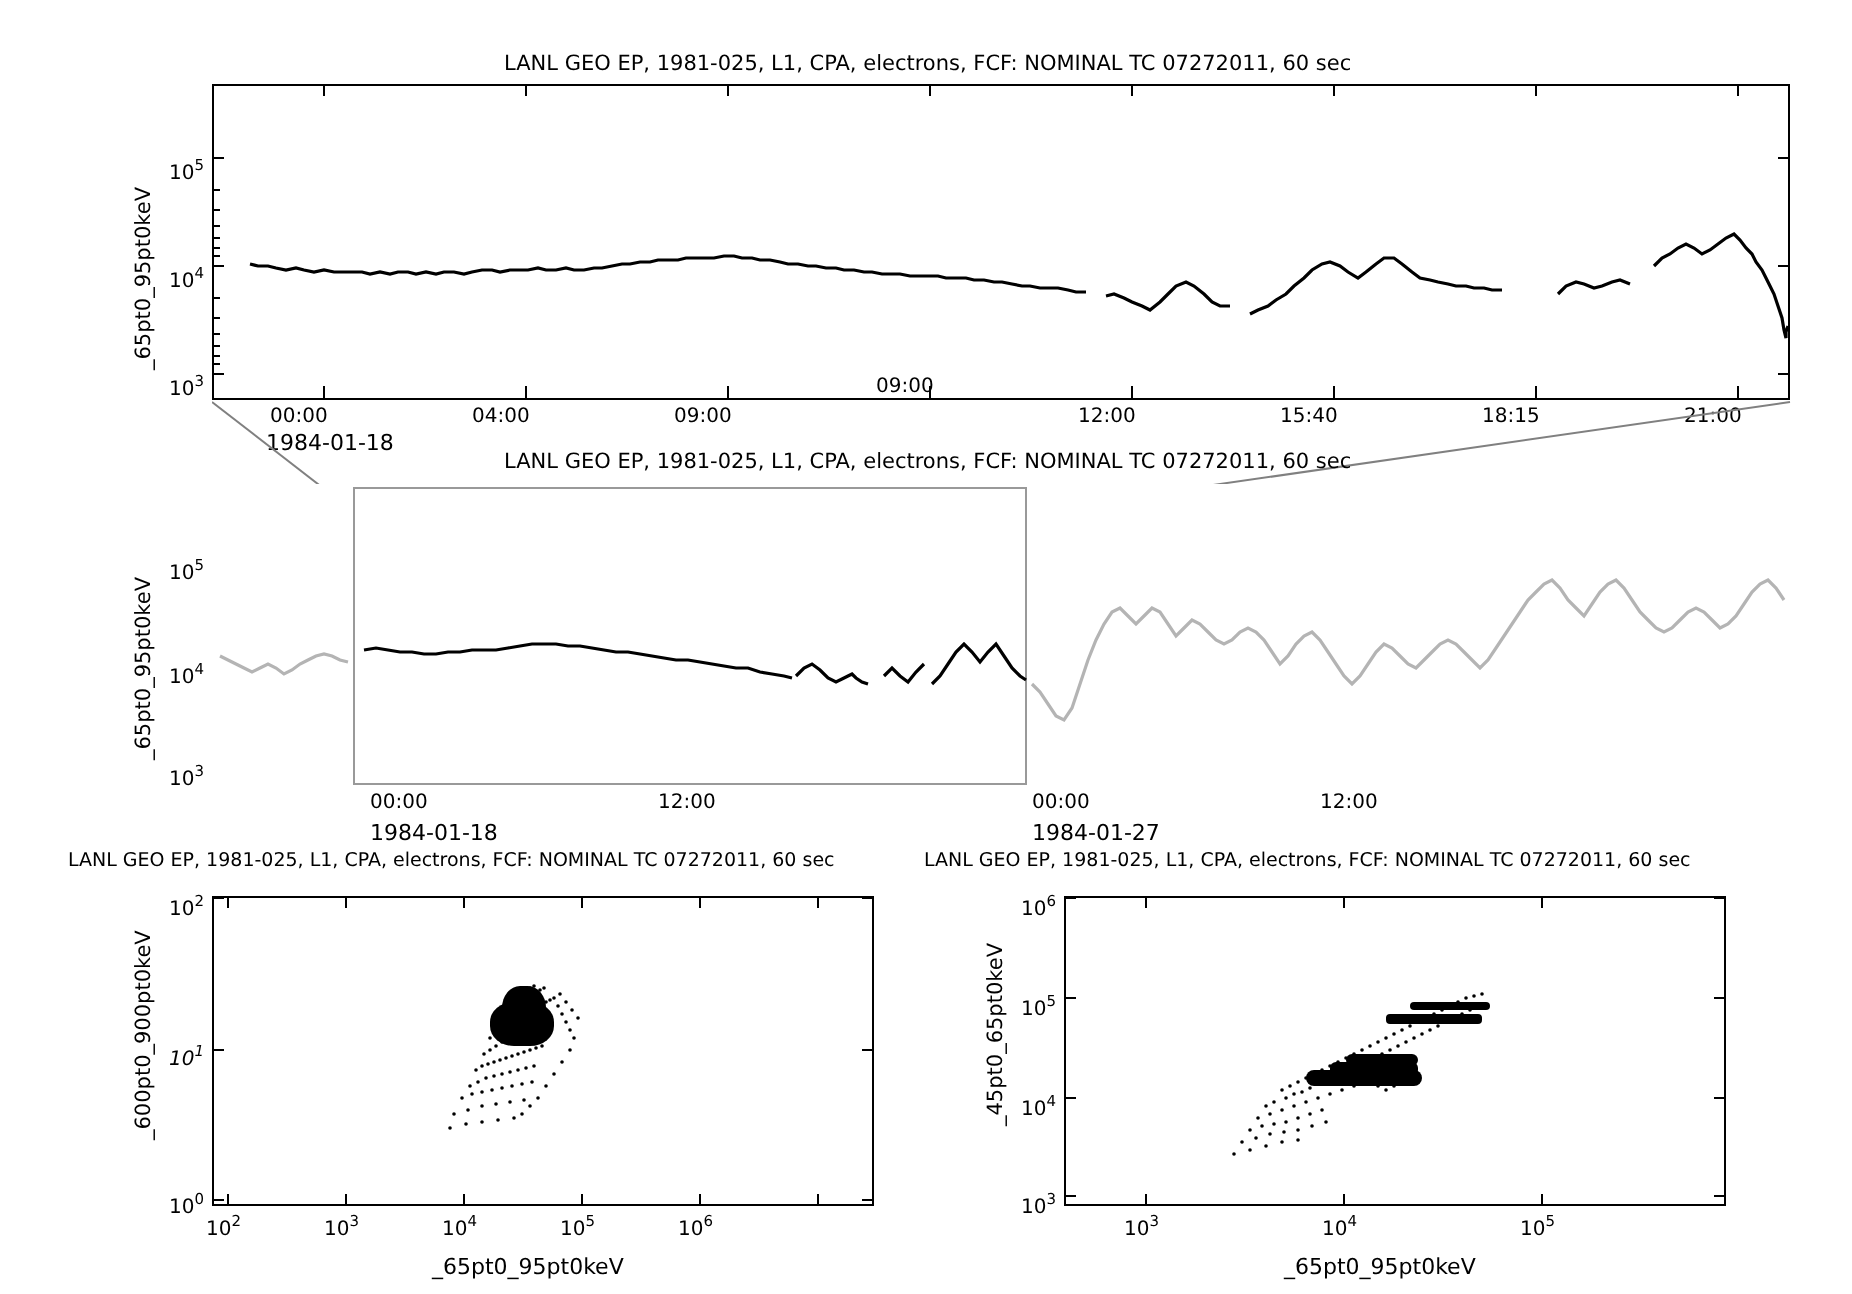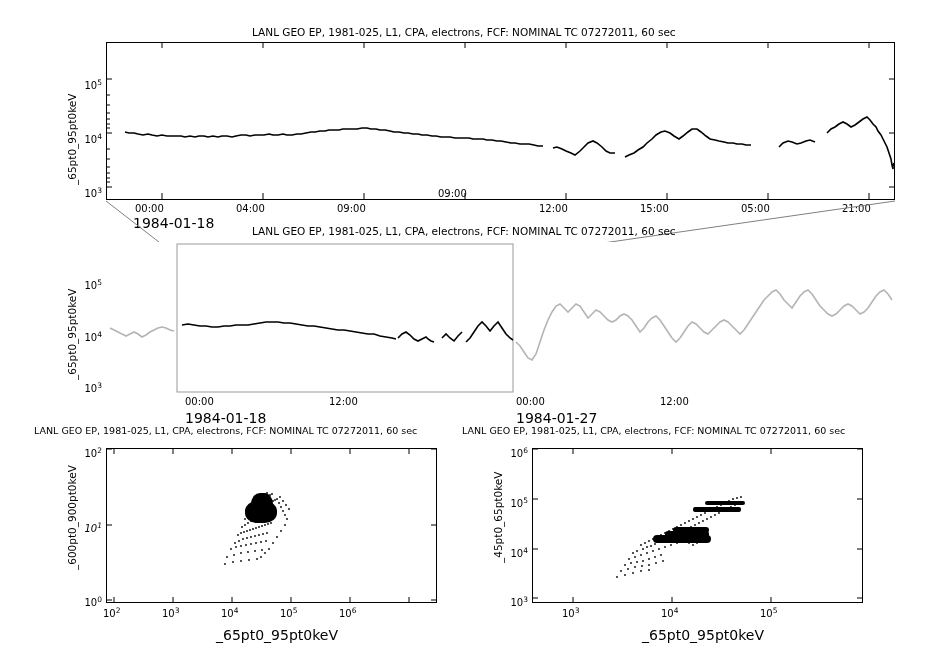--- a/index.html
+++ b/index.html
@@ -27,21 +27,21 @@
   }
   .ylabel{
     position:absolute;
     font-size:10.5px;
     transform-origin:left top;
     transform:rotate(-90deg);
     white-space:nowrap;
   }
   .xlabel{
     position:absolute;
-    font-size:14px;
+    font-size:11px;
     white-space:nowrap;
   }
   .tick-label{
     position:absolute;
     font-size:10px;
     white-space:nowrap;
   }
   .ytick{
     position:absolute;
     font-size:10px;
@@ -115,22 +115,22 @@
 
       <polyline fill="none" stroke="#000" stroke-width="1.6" points="720,90 724,86 728,84 732,81 736,79 740,81 744,84 748,82 752,79 756,76 760,74 763,77 766,81 769,84 771,88 774,92 776,96 778,100 780,104 782,110 784,116 785,122 786,126 786,123 787,120"></polyline>
     </svg>
   </div>
 
   <div class="tick-label" style="left:135px;top:203px;">00:00</div>
   <div class="tick-label" style="left:236px;top:203px;">04:00</div>
   <div class="tick-label" style="left:337px;top:203px;">09:00</div>
   <div class="tick-label" style="left:438px;top:188px;">09:00</div>
   <div class="tick-label" style="left:539px;top:203px;">12:00</div>
-  <div class="tick-label" style="left:640px;top:203px;">15:00</div>
-  <div class="tick-label" style="left:741px;top:203px;">05:00</div>
+  <div class="tick-label" style="left:640px;top:203px;">15:40</div>
+  <div class="tick-label" style="left:741px;top:203px;">18:15</div>
   <div class="tick-label" style="left:842px;top:203px;">21:00</div>
 
   <div class="xlabel" style="left:133px;top:215px;">1984-01-18</div>
 </div>
 
 <svg class="connector" style="left:106px;top:200px;" width="790" height="60">
   <line x1="0" y1="1" x2="71" y2="56" stroke="#808080" stroke-width="1"></line>
   <line x1="789" y1="1" x2="407" y2="56" stroke="#808080" stroke-width="1"></line>
 </svg>
 

